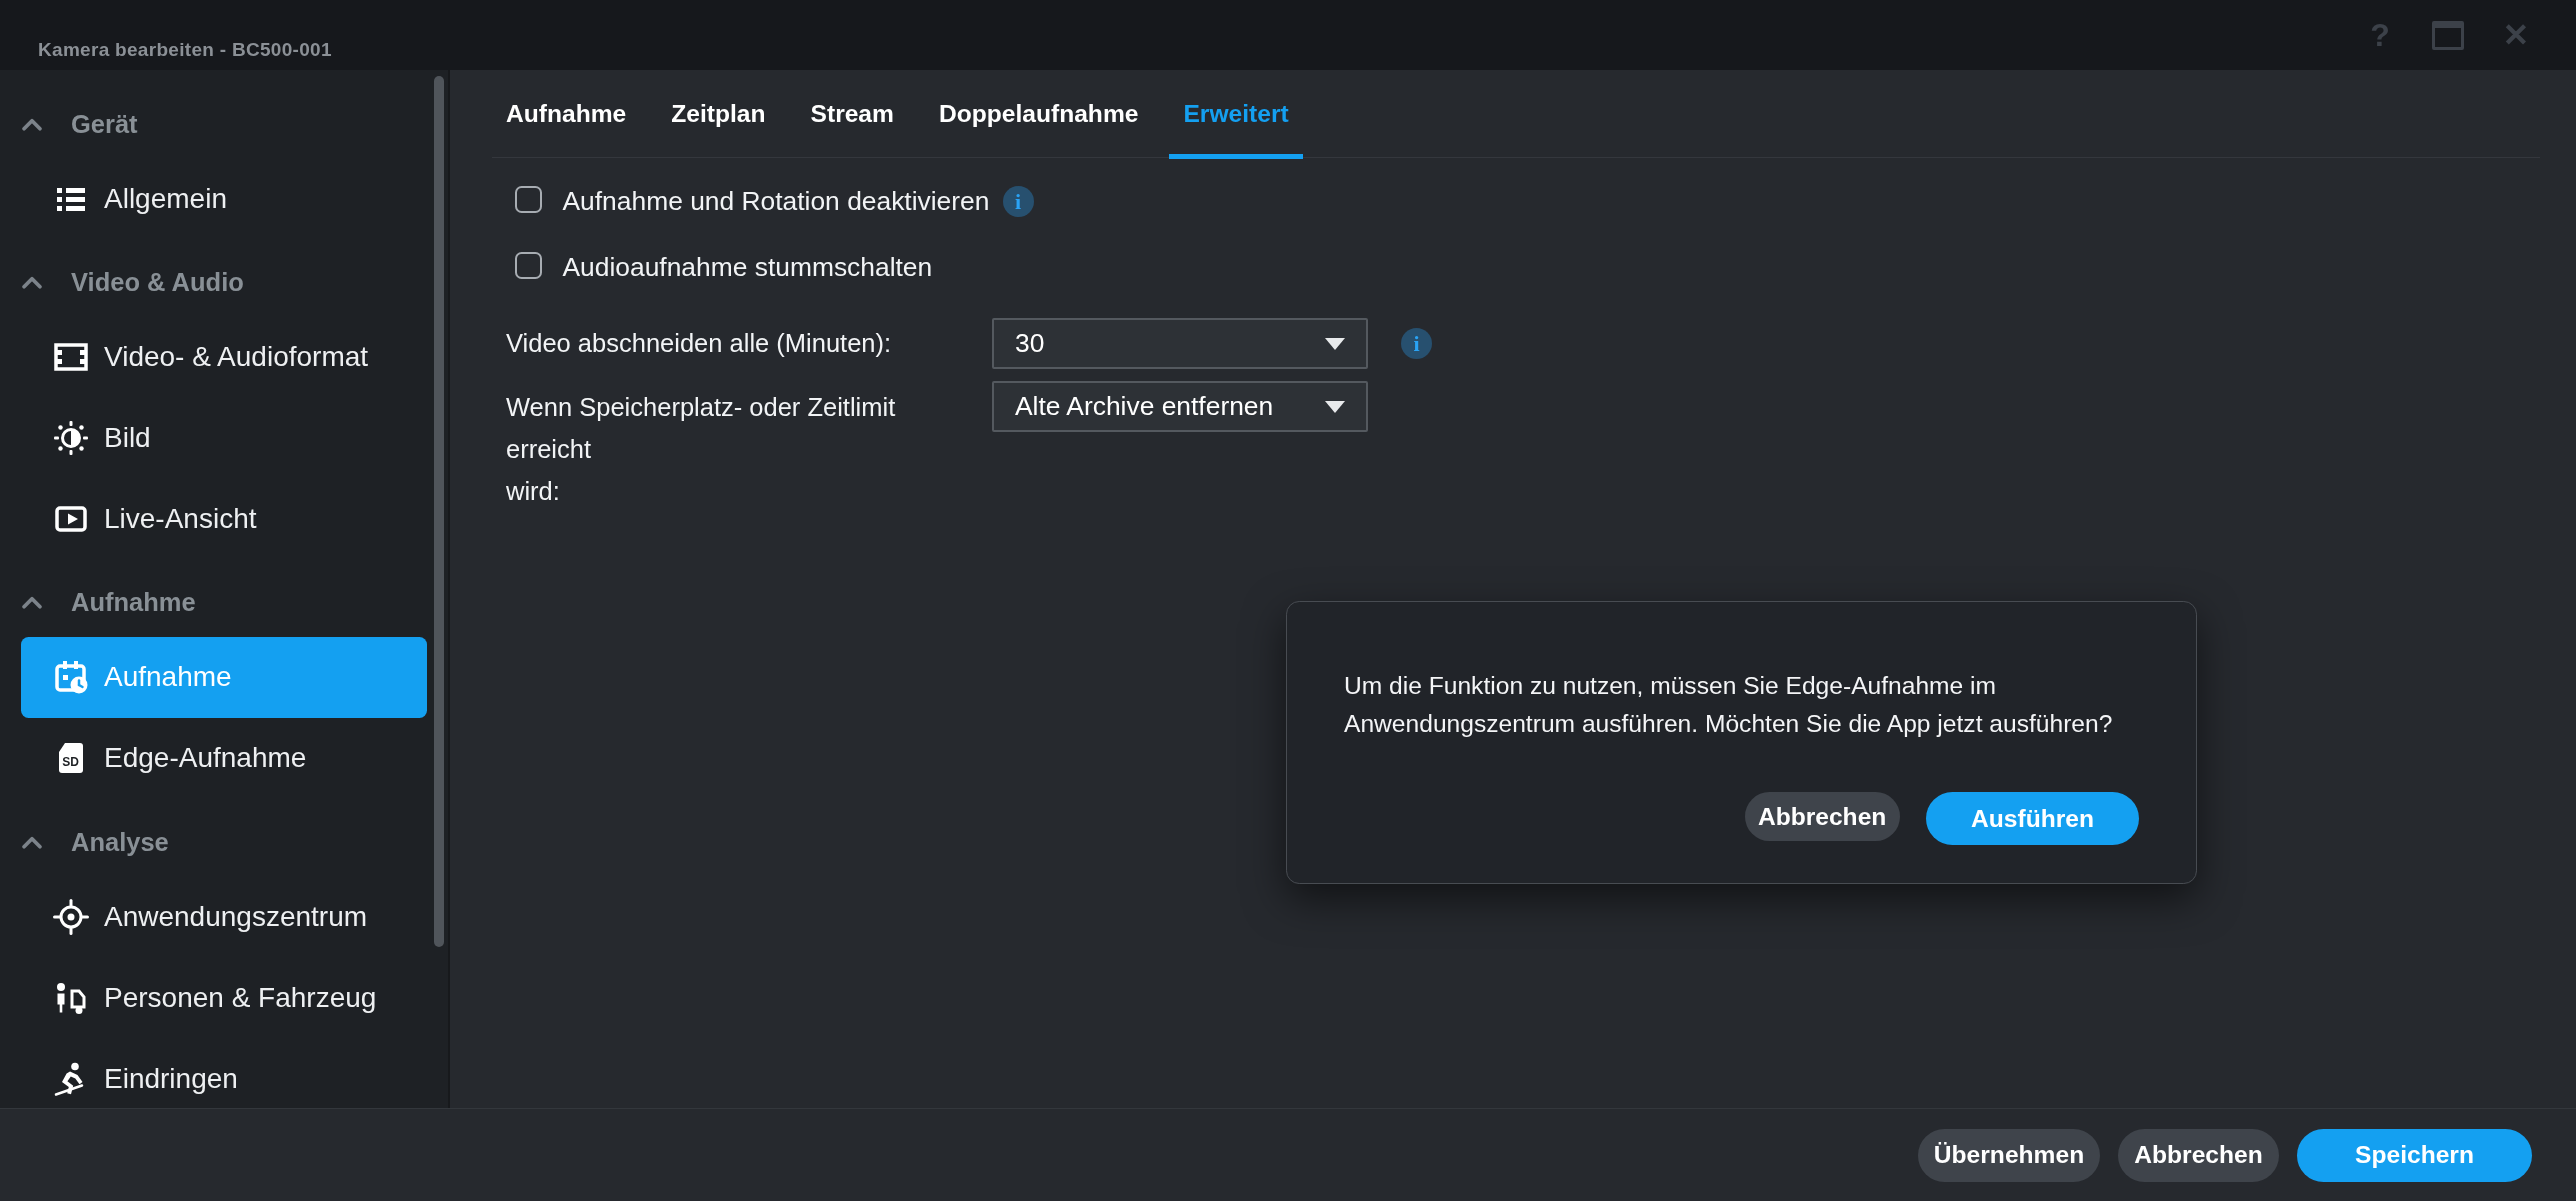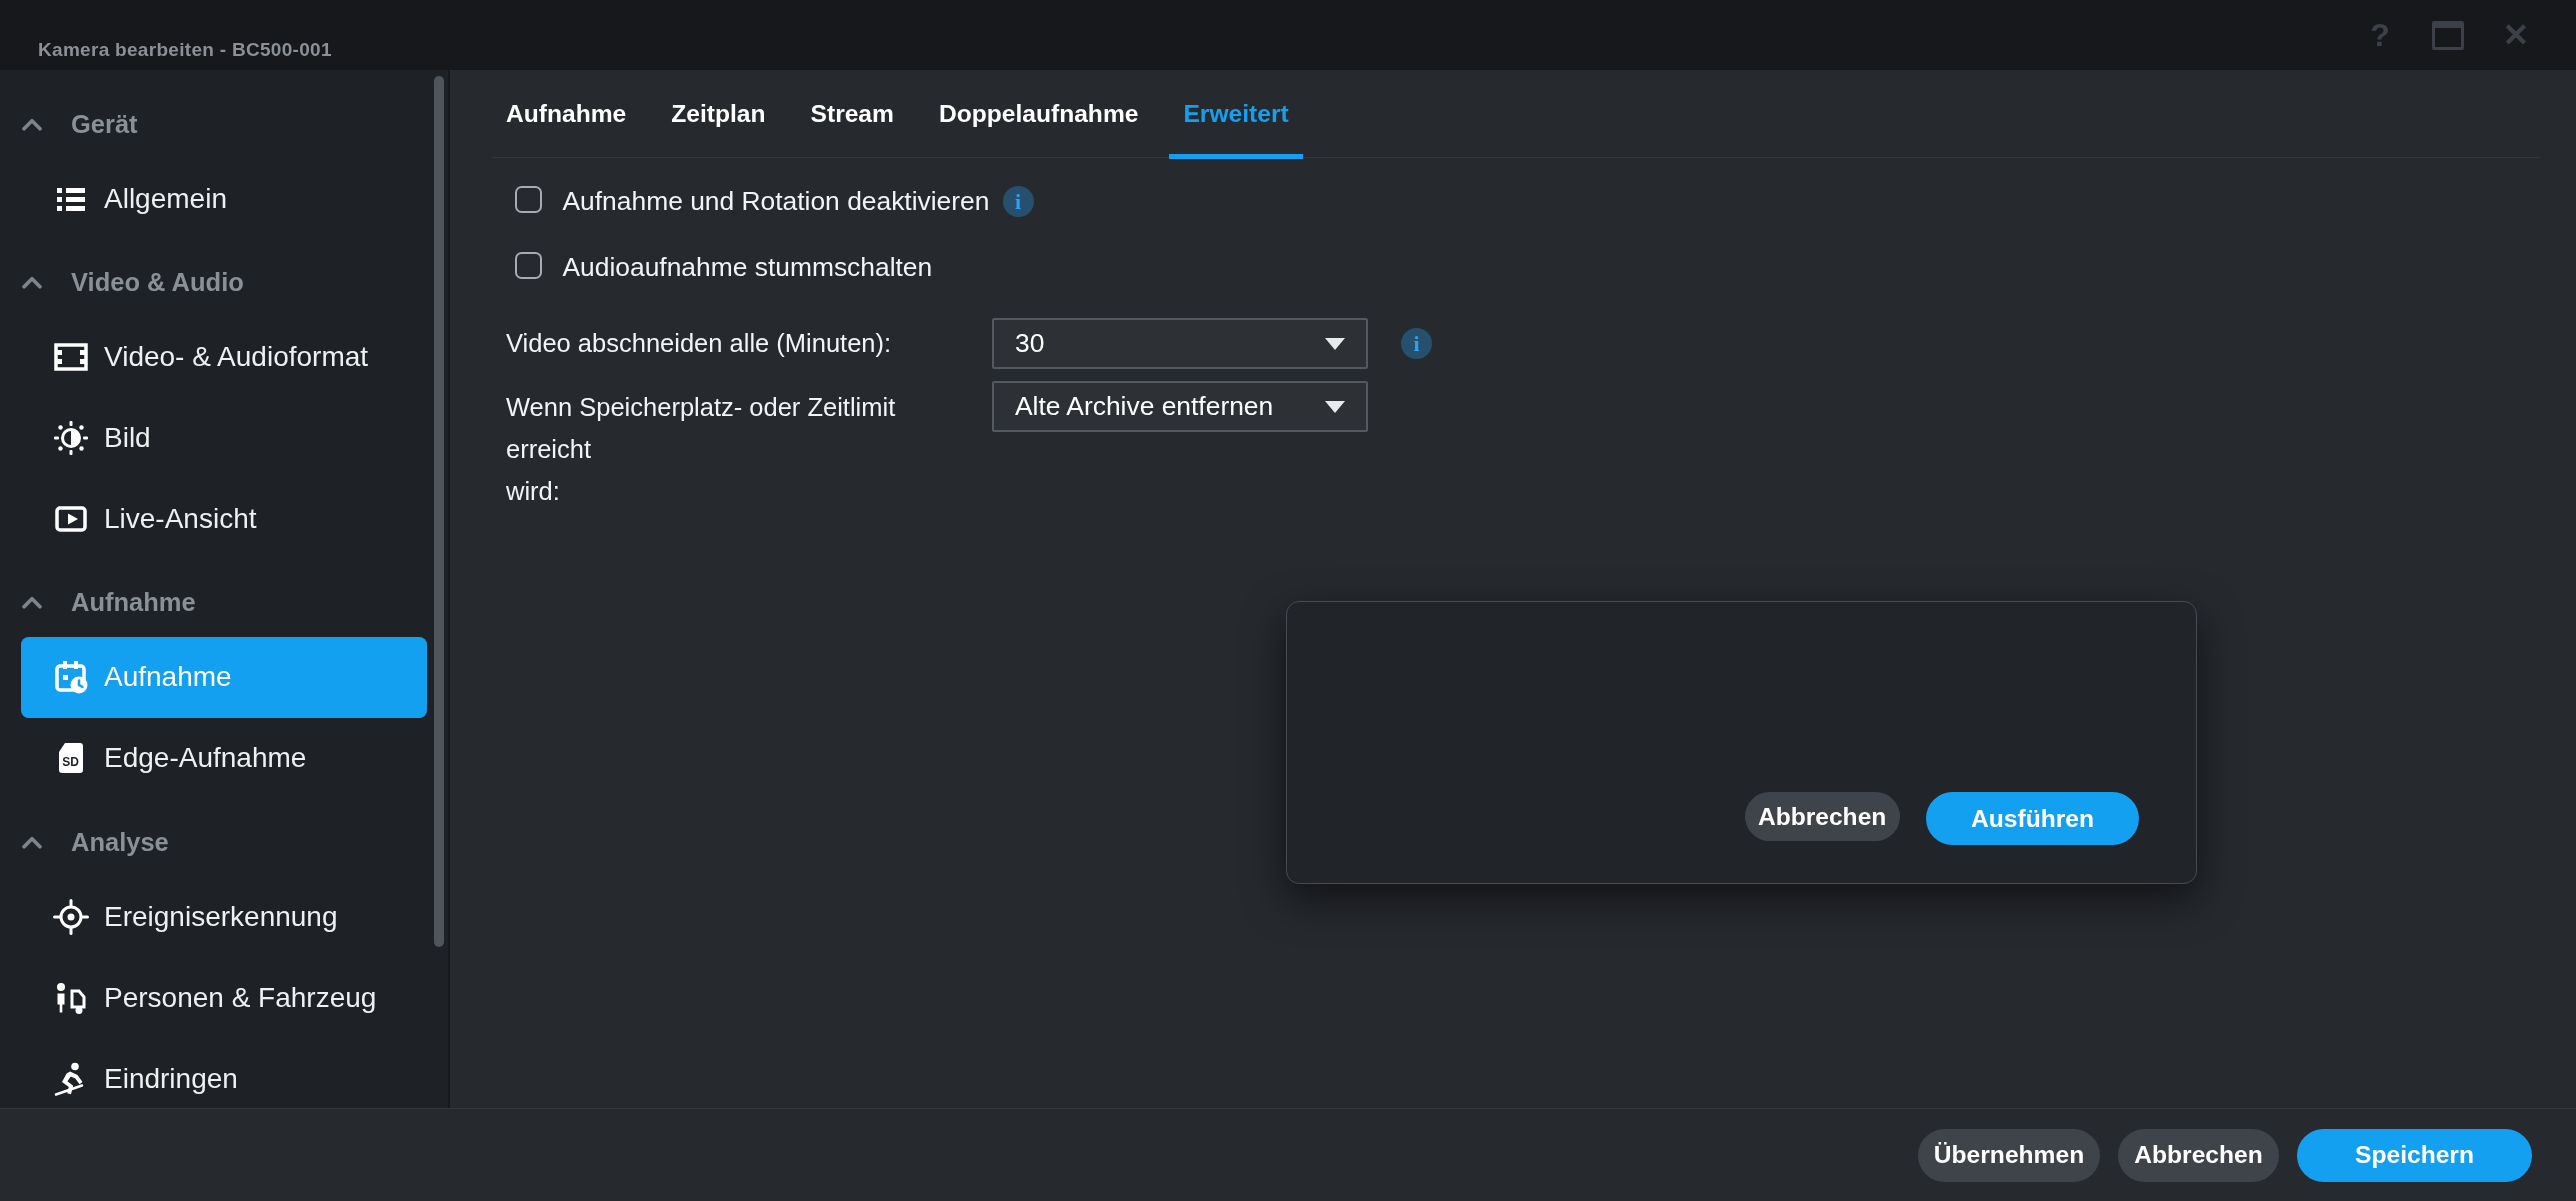--- a/index.html
+++ b/index.html
@@ -236,21 +236,21 @@
                 <circle cx="18" cy="18" r="10" fill="none" stroke="#fff" stroke-width="3"></circle>
                 <circle cx="18" cy="18" r="3.5" fill="#fff"></circle>
                 <g stroke="#fff" stroke-width="3" stroke-linecap="round">
                   <line x1="18" y1="1.5" x2="18" y2="7"></line>
                   <line x1="18" y1="29" x2="18" y2="34.5"></line>
                   <line x1="1.5" y1="18" x2="7" y2="18"></line>
                   <line x1="29" y1="18" x2="34.5" y2="18"></line>
                 </g>
               </svg>
             </span>
-            <span>Ereigniserkennung</span>
+            <span>Anwendungszentrum</span>
           </div>
           <div class="side-item">
             <span class="ic">
               <svg width="36" height="36" viewBox="0 0 36 36">
                 <circle cx="8" cy="7" r="4" fill="#fff"></circle>
                 <path d="M4.5 13.5 h7 v11 h-2.2 v8 h-2.6 v-8 h-2.2 z" fill="#fff"></path>
                 <path d="M19 11 h7 l5 6 v10 h-12 z" fill="none" stroke="#fff" stroke-width="3"></path>
                 <circle cx="26" cy="30.5" r="3.5" fill="#fff"></circle>
               </svg>
             </span>
@@ -300,20 +300,22 @@
         <div class="field-row">
           <div class="field-label">Wenn Speicherplatz- oder Zeitlimit erreicht
 wird:</div>
           <div class="select">
             <span>Alte Archive entfernen</span>
             <span class="caret"></span>
           </div>
         </div>
       </div>
     <div class="dialog">
+      <div class="dialog-message">Um die Funktion zu nutzen, müssen Sie Edge-Aufnahme im
+Anwendungszentrum ausführen. Möchten Sie die App jetzt ausführen?</div>
       <div class="dialog-buttons" id="dialog-buttons">
           <button class="btn gray">Abbrechen</button>
           <button class="btn primary">Ausführen</button>
         </div>
     </div>
   </div>
 </div>
 
 <div class="footer" id="footer-bar">
     <button class="btn gray">Übernehmen</button>

